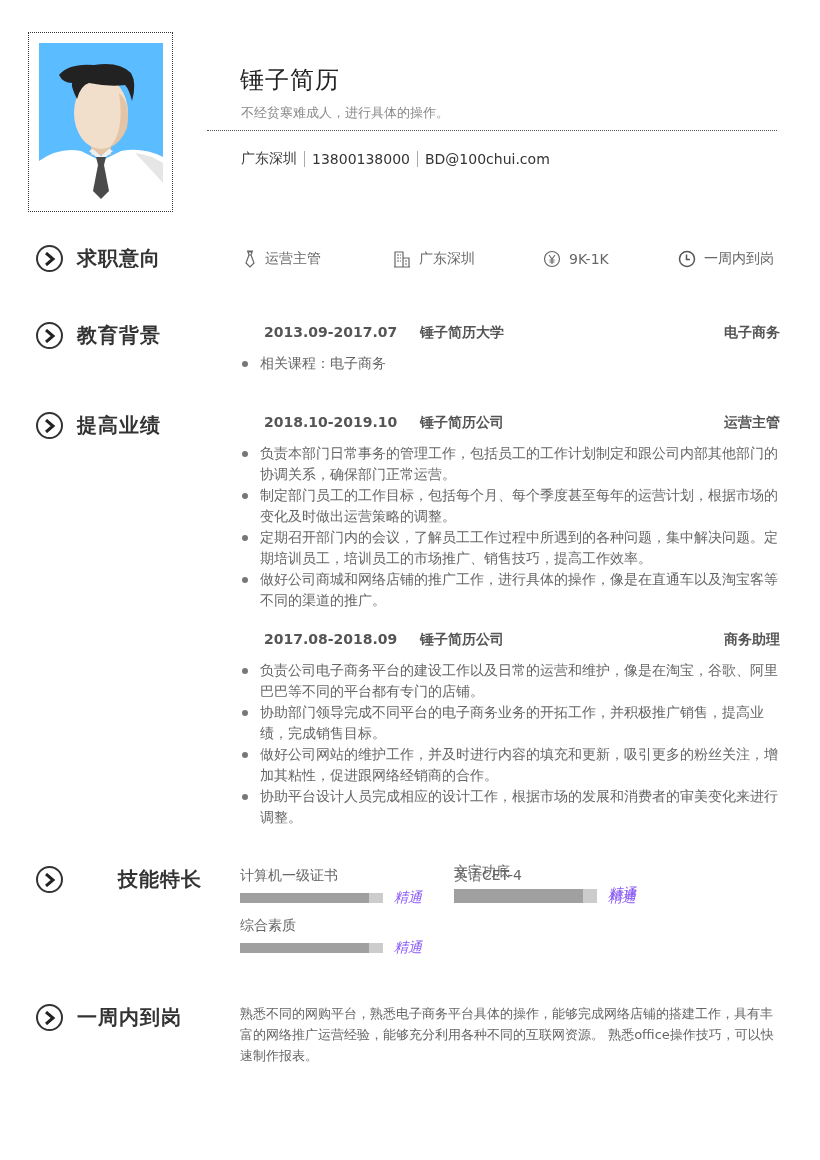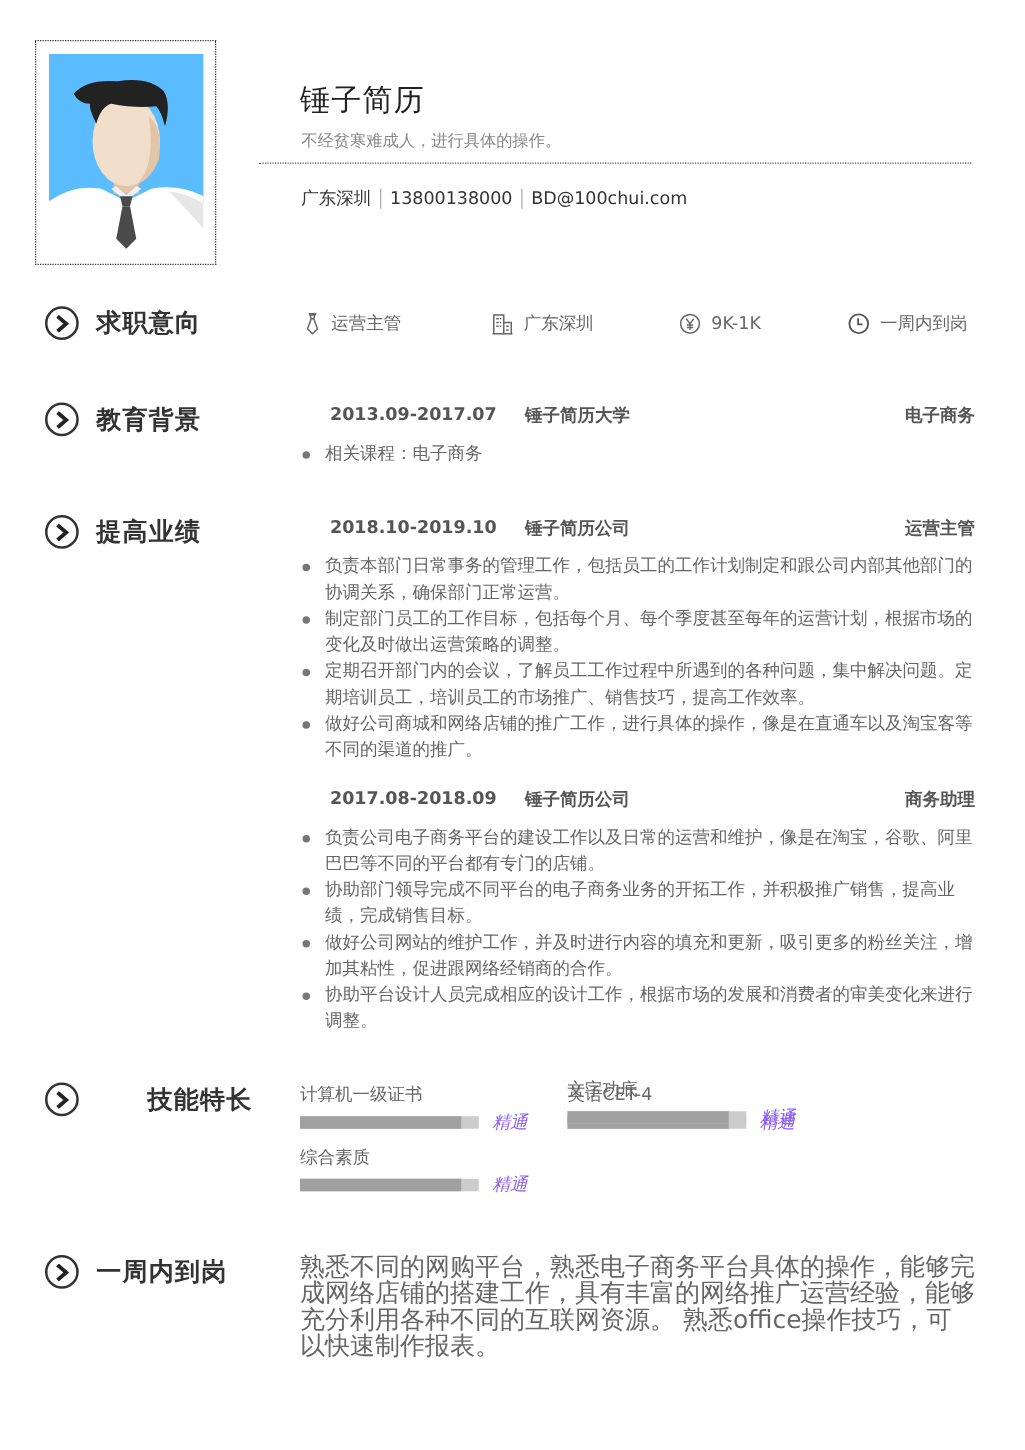--- a/index.html
+++ b/index.html
@@ -31,21 +31,21 @@
   ul.bullets li { position: relative; padding-left: 20px; }
   ul.bullets li::before { content: ""; position: absolute; left: 2px; top: 8px; width: 6px; height: 6px; border-radius: 50%; background: #777; }
 
   .skill { position: absolute; width: 200px; }
   .skill .label { font-size: 14px; color: #666; height: 20px; }
   .skill .row { display: flex; align-items: center; margin-top: 2px; }
   .skill .bar { width: 143px; height: 10px; background: #cccccc; position: relative; }
   .skill .fill { position: absolute; left: 0; top: 0; height: 10px; background: #a0a0a0; }
   .skill .level { margin-left: 11px; font-size: 14px; color: #8b5cf6; font-style: italic; }
 
-  .self-eval { position: absolute; left: 240px; top: 1003px; width: 540px; font-size: 20px; color: #666; line-height: 21px; }
+  .self-eval { position: absolute; left: 240px; top: 1003px; width: 540px; font-size: 13px; color: #666; line-height: 21px; }
 </style>
 </head>
 <body>
 
 <div class="photo-frame">
   <div class="photo">
     <svg width="124" height="158" viewBox="0 0 124 158">
       <rect x="0" y="0" width="124" height="120" fill="#5bbcff"></rect>
       <path d="M0 118 Q20 104 42 108 L62 118 L82 108 Q104 104 124 114 L124 158 L0 158 Z" fill="#ffffff"></path>
       <path d="M96 110 Q112 112 124 120 L124 140 Q108 122 96 110 Z" fill="#e6e6e6"></path>

